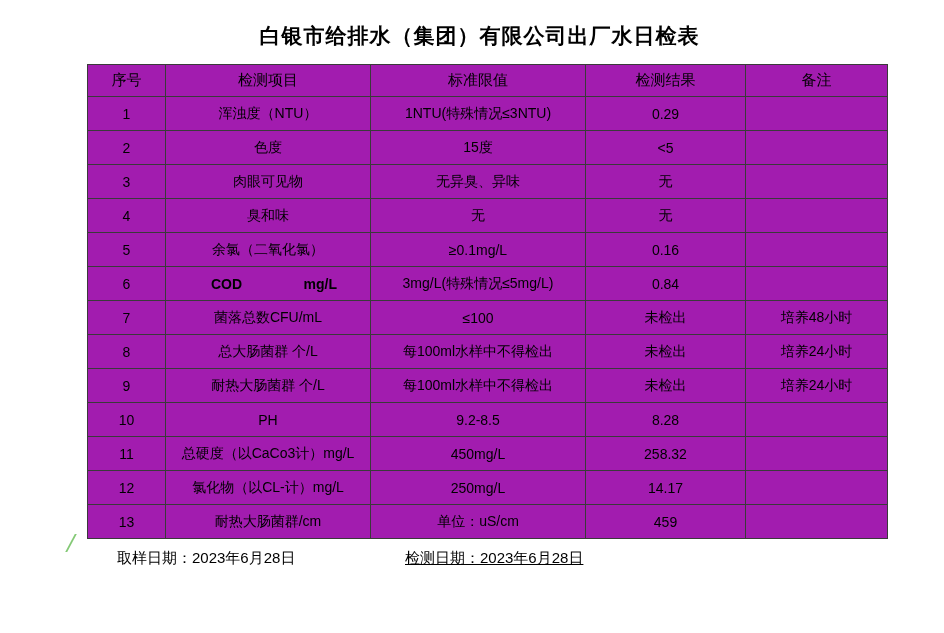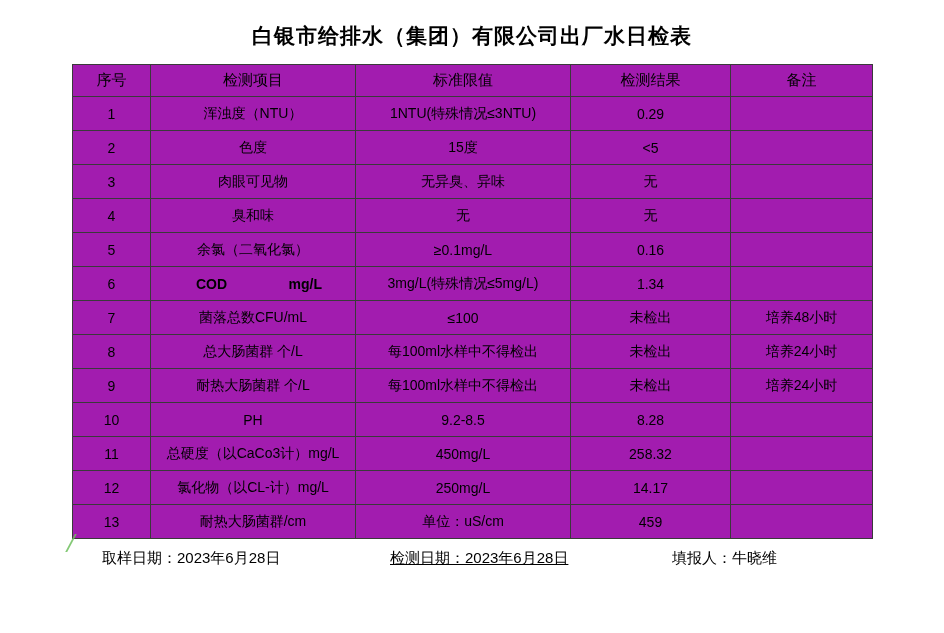--- a/index.html
+++ b/index.html
@@ -13,20 +13,21 @@
     font-family: "Liberation Sans", "DejaVu Sans", sans-serif;
     color: #000000;
     position: relative;
     overflow: hidden;
   }
   .page {
     width: 944px;
     height: 633px;
     position: relative;
     box-sizing: border-box;
+    padding-left: 15px;
   }
   .doc-title {
     text-align: center;
     font-size: 21px;
     font-weight: bold;
     letter-spacing: 1px;
     padding-top: 22px;
     padding-bottom: 14px;
     color: #000;
   }
@@ -162,21 +163,21 @@
         </tr>
         <tr>
           <td>6</td>
           <td>
             <span class="cell-spread">
               <span class="lbl">COD</span>
               <span class="unit">mg/L</span>
             </span>
           </td>
           <td>3mg/L(特殊情况≤5mg/L)</td>
-          <td>1.34</td>
+          <td>0.84</td>
           <td></td>
         </tr>
         <tr>
           <td>7</td>
           <td>菌落总数CFU/mL</td>
           <td>≤100</td>
           <td>未检出</td>
           <td>培养48小时</td>
         </tr>
         <tr>
@@ -223,16 +224,15 @@
         </tr>
       </tbody>
     </table>
   </div>
 
   <div class="green-mark"></div>
 
   <div class="footer">
     <div class="f1">取样日期：2023年6月28日</div>
     <div class="f2">检测日期：2023年6月28日</div>
-    <div class="f3">填报人：牛晓维</div>
   </div>
 
 </div>
 
 </body></html>

